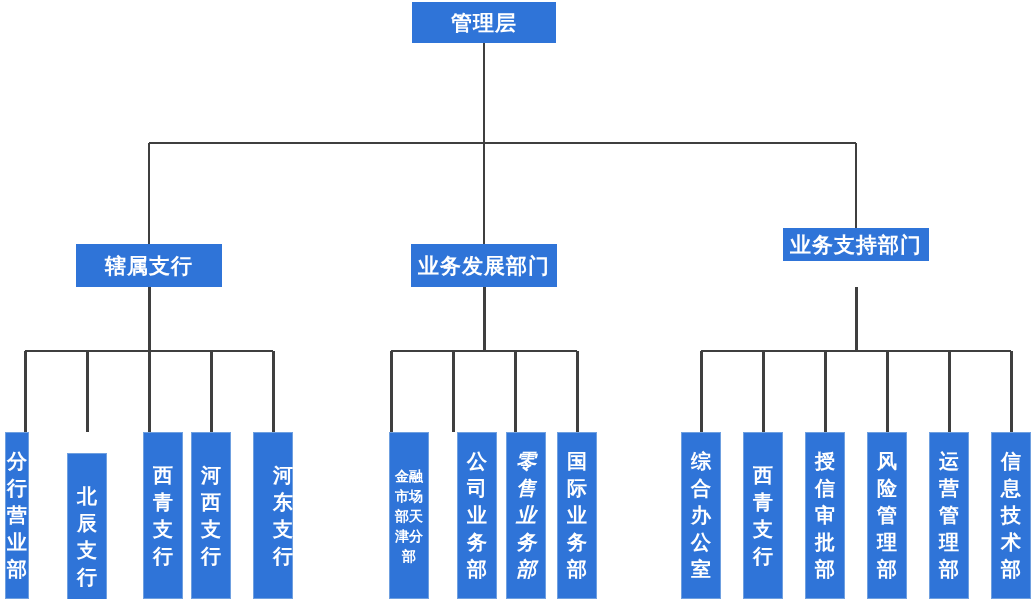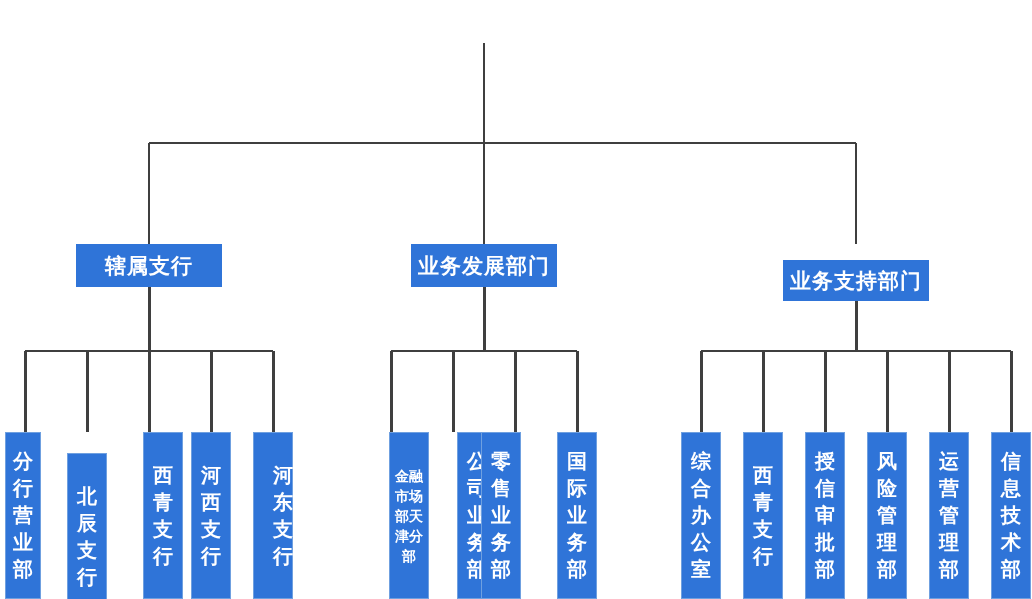--- a/index.html
+++ b/index.html
@@ -90,26 +90,29 @@
       <line x1="856" y1="287" x2="856" y2="351" stroke="#3F3F3F" stroke-width="3" shape-rendering="crispEdges"></line>
       <line x1="701" y1="351" x2="1011" y2="351" stroke="#3F3F3F" stroke-width="1.5" shape-rendering="crispEdges"></line>
       <line x1="701" y1="351" x2="701" y2="432" stroke="#3F3F3F" stroke-width="3" shape-rendering="crispEdges"></line>
       <line x1="763" y1="351" x2="763" y2="432" stroke="#3F3F3F" stroke-width="3" shape-rendering="crispEdges"></line>
       <line x1="825" y1="351" x2="825" y2="432" stroke="#3F3F3F" stroke-width="3" shape-rendering="crispEdges"></line>
       <line x1="887" y1="351" x2="887" y2="432" stroke="#3F3F3F" stroke-width="3" shape-rendering="crispEdges"></line>
       <line x1="949" y1="351" x2="949" y2="432" stroke="#3F3F3F" stroke-width="3" shape-rendering="crispEdges"></line>
       <line x1="1011" y1="351" x2="1011" y2="432" stroke="#3F3F3F" stroke-width="3" shape-rendering="crispEdges"></line>
     </svg>
 
+  <div class="node node-h" id="root-node" style="left: 412px; top: 2px; width: 144px; height: 41px;">
+    <span class="lbl">管理层</span>
+  </div>
 
   <div id="nodes">
       <div class="node node-h" style="left: 76px; top: 244px; width: 146px; height: 43px;">
       <span class="lbl">辖属支行</span>
     </div>
-      <div class="node node-v" style="left: 5px; top: 432px; width: 36px; height: 167px;">
+      <div class="node node-v" style="left: 5px; top: 432px; width: 24px; height: 167px;">
       <span class="lbl">分行营业部</span>
     </div>
       <div class="node node-v" style="left: 67px; top: 432px; width: 40px; height: 167px; margin-top: 21px;">
       <span class="lbl">北辰支行</span>
     </div>
       <div class="node node-v" style="left: 143px; top: 432px; width: 40px; height: 167px;">
       <span class="lbl">西青支行</span>
     </div>
       <div class="node node-v" style="left: 191px; top: 432px; width: 40px; height: 167px;">
       <span class="lbl">河西支行</span>
@@ -119,27 +122,27 @@
     </div>
       <div class="node node-h" style="left: 411px; top: 244px; width: 146px; height: 43px;">
       <span class="lbl">业务发展部门</span>
     </div>
       <div class="node node-v small" style="left: 371px; top: 432px; width: 40px; height: 167px; margin-left: 18px;">
       <span class="lbl">金融市场部天津分部</span>
     </div>
       <div class="node node-v" style="left: 433px; top: 432px; width: 40px; height: 167px; margin-left: 24px;">
       <span class="lbl">公司业务部</span>
     </div>
-      <div class="node node-v" style="left: 481px; top: 432px; width: 40px; height: 167px;">
+      <div class="node node-v" style="left: 506px; top: 432px; width: 40px; height: 167px; font-style: italic;">
       <span class="lbl">零售业务部</span>
     </div>
       <div class="node node-v" style="left: 557px; top: 432px; width: 40px; height: 167px;">
       <span class="lbl">国际业务部</span>
     </div>
-      <div class="node node-h" style="left: 783px; top: 260px; width: 146px; height: 41px;">
+      <div class="node node-h" style="left: 783px; top: 228px; width: 146px; height: 33px;">
       <span class="lbl">业务支持部门</span>
     </div>
       <div class="node node-v" style="left: 681px; top: 432px; width: 40px; height: 167px; text-align: center;">
       <span class="lbl">综合办公室</span>
     </div>
       <div class="node node-v" style="left: 743px; top: 432px; width: 40px; height: 167px;">
       <span class="lbl">西青支行</span>
     </div>
       <div class="node node-v" style="left: 805px; top: 432px; width: 40px; height: 167px;">
       <span class="lbl">授信审批部</span>

